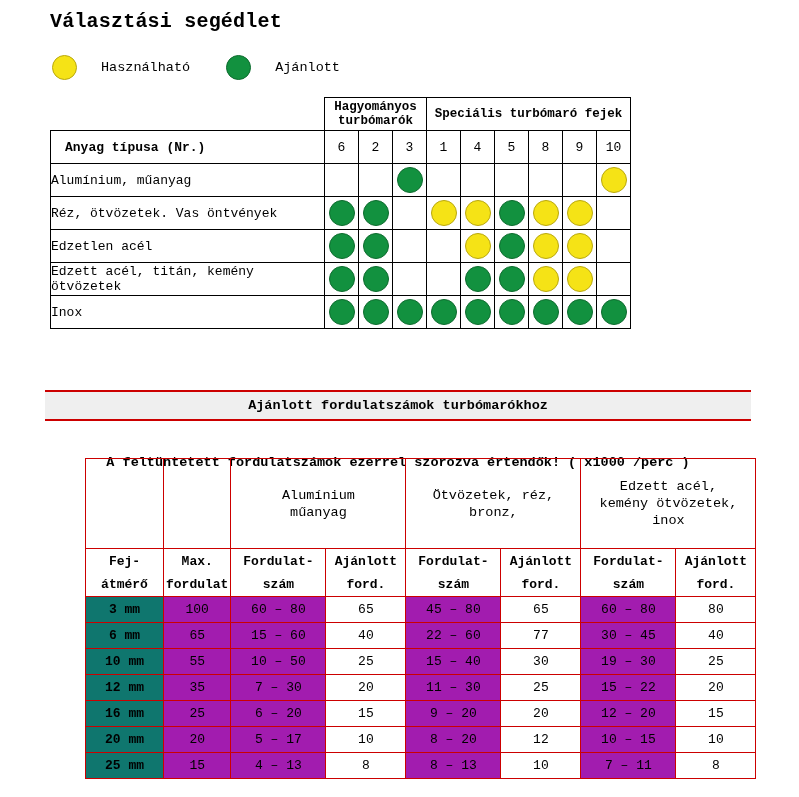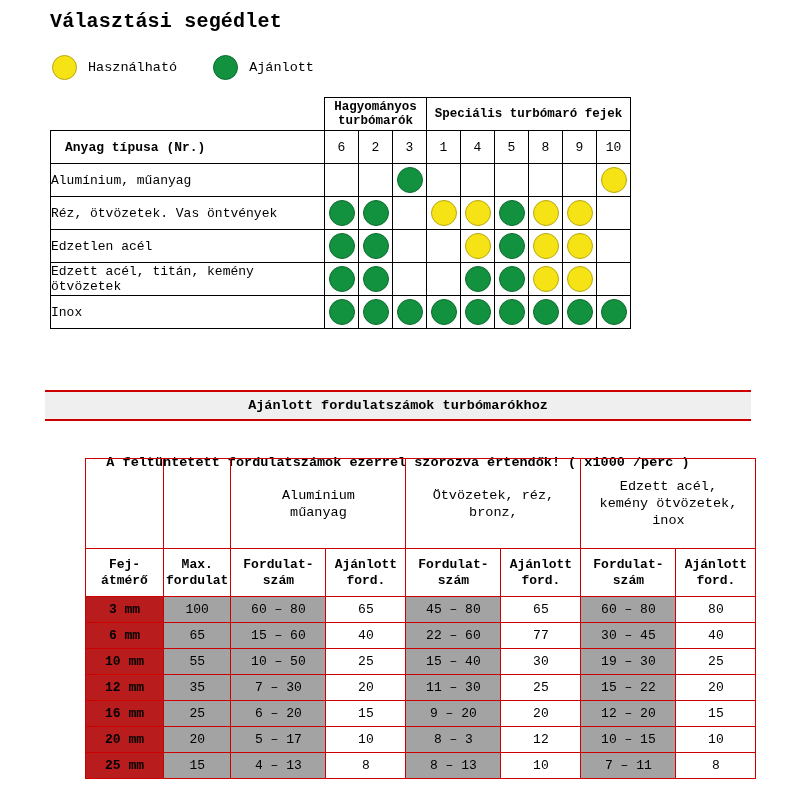--- a/index.html
+++ b/index.html
@@ -37,21 +37,21 @@
     position: absolute;
     left: 52px;
     top: 55px;
     display: flex;
     align-items: center;
     gap: 36px;
   }
   .legend-item {
     display: flex;
     align-items: center;
-    gap: 11px;
+    gap: 24px;
   }
   .legend-dot {
     width: 23px;
     height: 23px;
     border-radius: 50%;
     display: inline-block;
   }
   .dot-yellow { background: #f5e316; border: 1px solid #b9a80d; }
   .dot-green  { background: #12913f; border: 1px solid #0c6b2d; }
   .legend-label { font-size: 13.5px; }
@@ -145,36 +145,36 @@
     font-weight: normal;
   }
   .t2 .mgrp {
     font-size: 13.5px;
     height: 90px;
     line-height: 17px;
   }
   .t2 .sub {
     font-weight: bold;
     height: 48px;
-    line-height: 16px;
+    line-height: 23px;
     font-size: 13px;
   }
   .t2 .dia {
     font-weight: bold;
-    background: #b91c1c;
+    background: #0f766e;
   }
   .t2 tbody td {
     height: 26px;
     font-size: 13px;
   }
   .t2 .c-dia { width: 78px; }
   .t2 .c-max { width: 66px; }
   .t2 .c-rng { width: 95px; }
   .t2 .c-rec { width: 80px; }
-  .t2 .shade { background: #a3a3a3; }
+  .t2 .shade { background: #a21caf; }
 </style>
 </head>
 <body>
 
 <div class="page">
 
   <div class="title">Választási segédlet</div>
 
   <div class="legend">
     <div class="legend-item">
@@ -409,21 +409,21 @@
           <td class="c-rng shade">9 – 20</td>
           <td class="c-rec">20</td>
           <td class="c-rng shade">12 – 20</td>
           <td class="c-rec">15</td>
         </tr>
         <tr>
           <td class="c-dia dia">20 mm</td>
           <td class="c-max shade">20</td>
           <td class="c-rng shade">5 – 17</td>
           <td class="c-rec">10</td>
-          <td class="c-rng shade">8 – 3</td>
+          <td class="c-rng shade">8 – 20</td>
           <td class="c-rec">12</td>
           <td class="c-rng shade">10 – 15</td>
           <td class="c-rec">10</td>
         </tr>
         <tr>
           <td class="c-dia dia">25 mm</td>
           <td class="c-max shade">15</td>
           <td class="c-rng shade">4 – 13</td>
           <td class="c-rec">8</td>
           <td class="c-rng shade">8 – 13</td>

